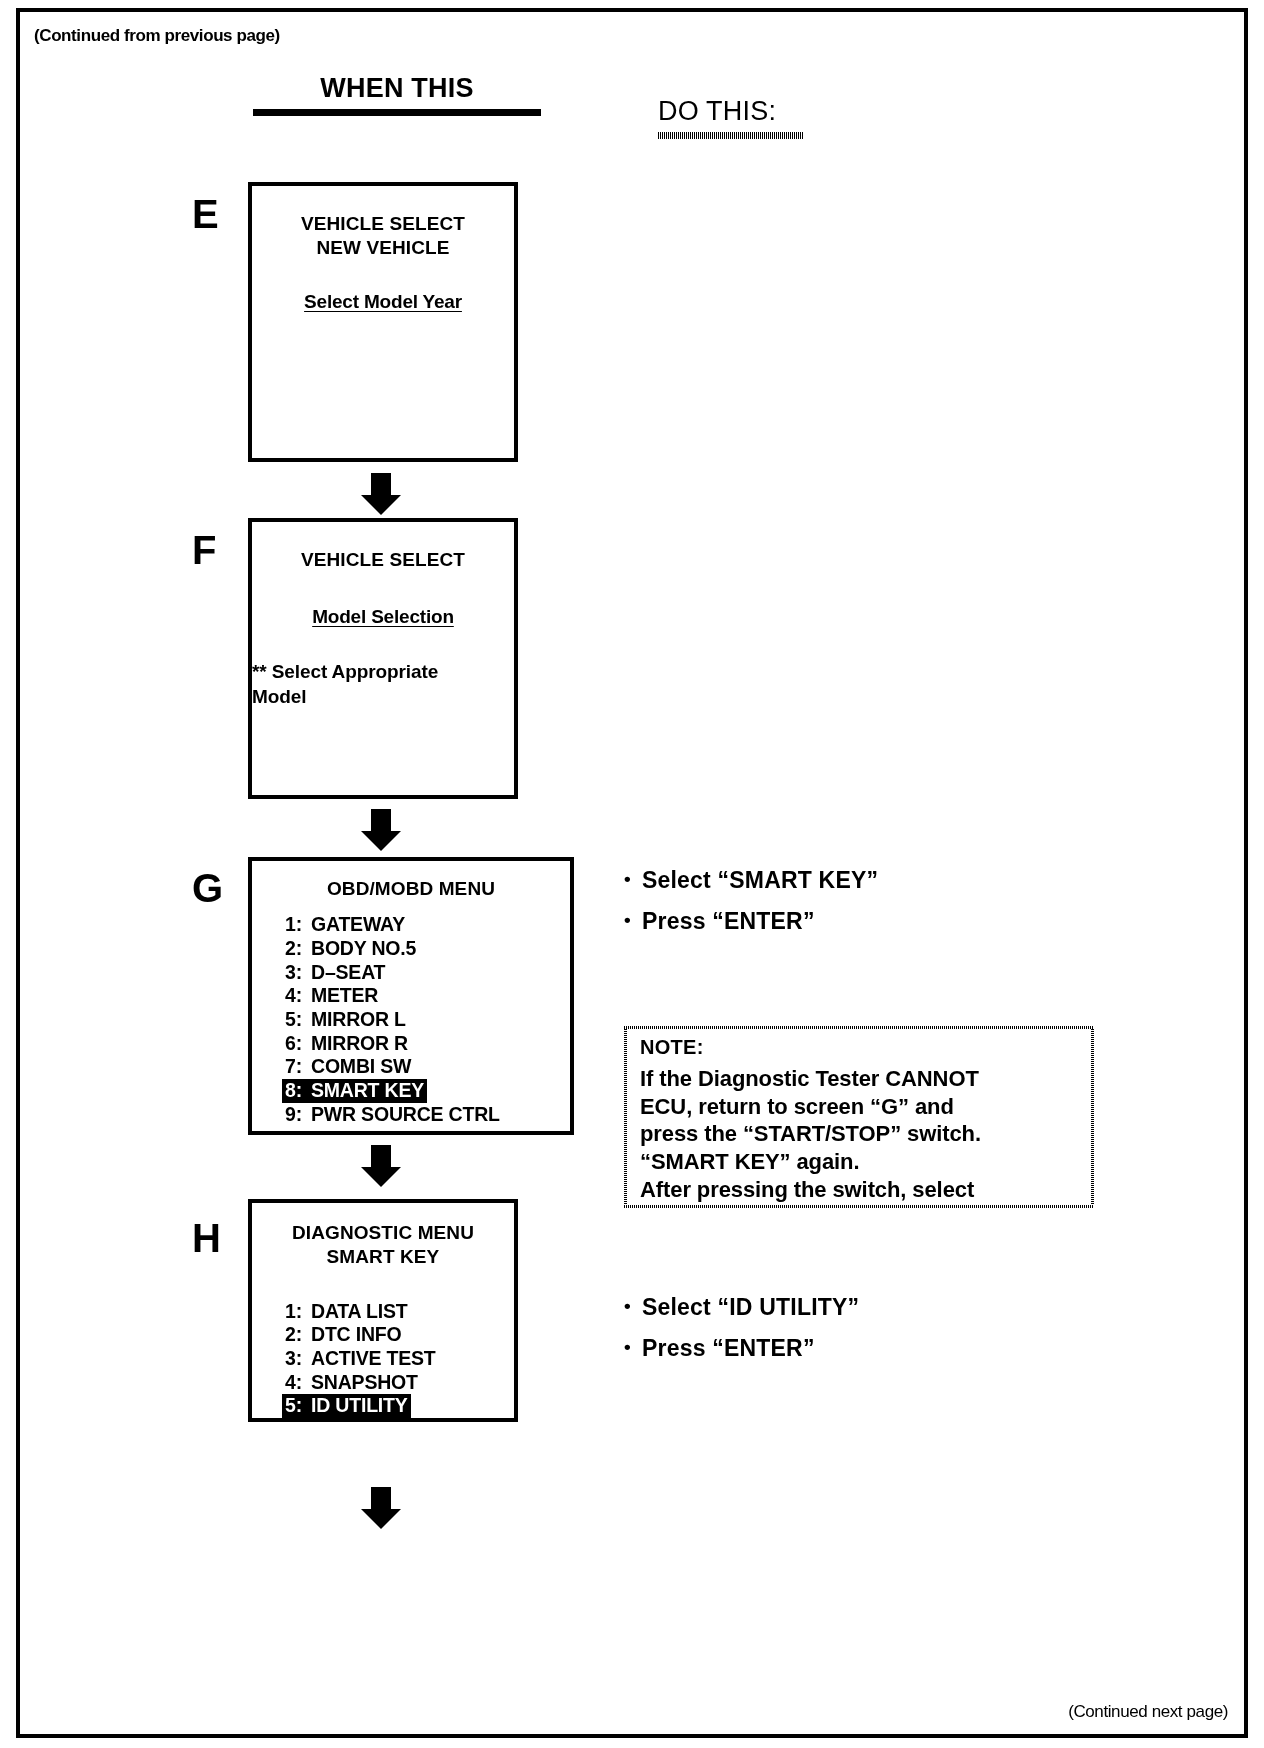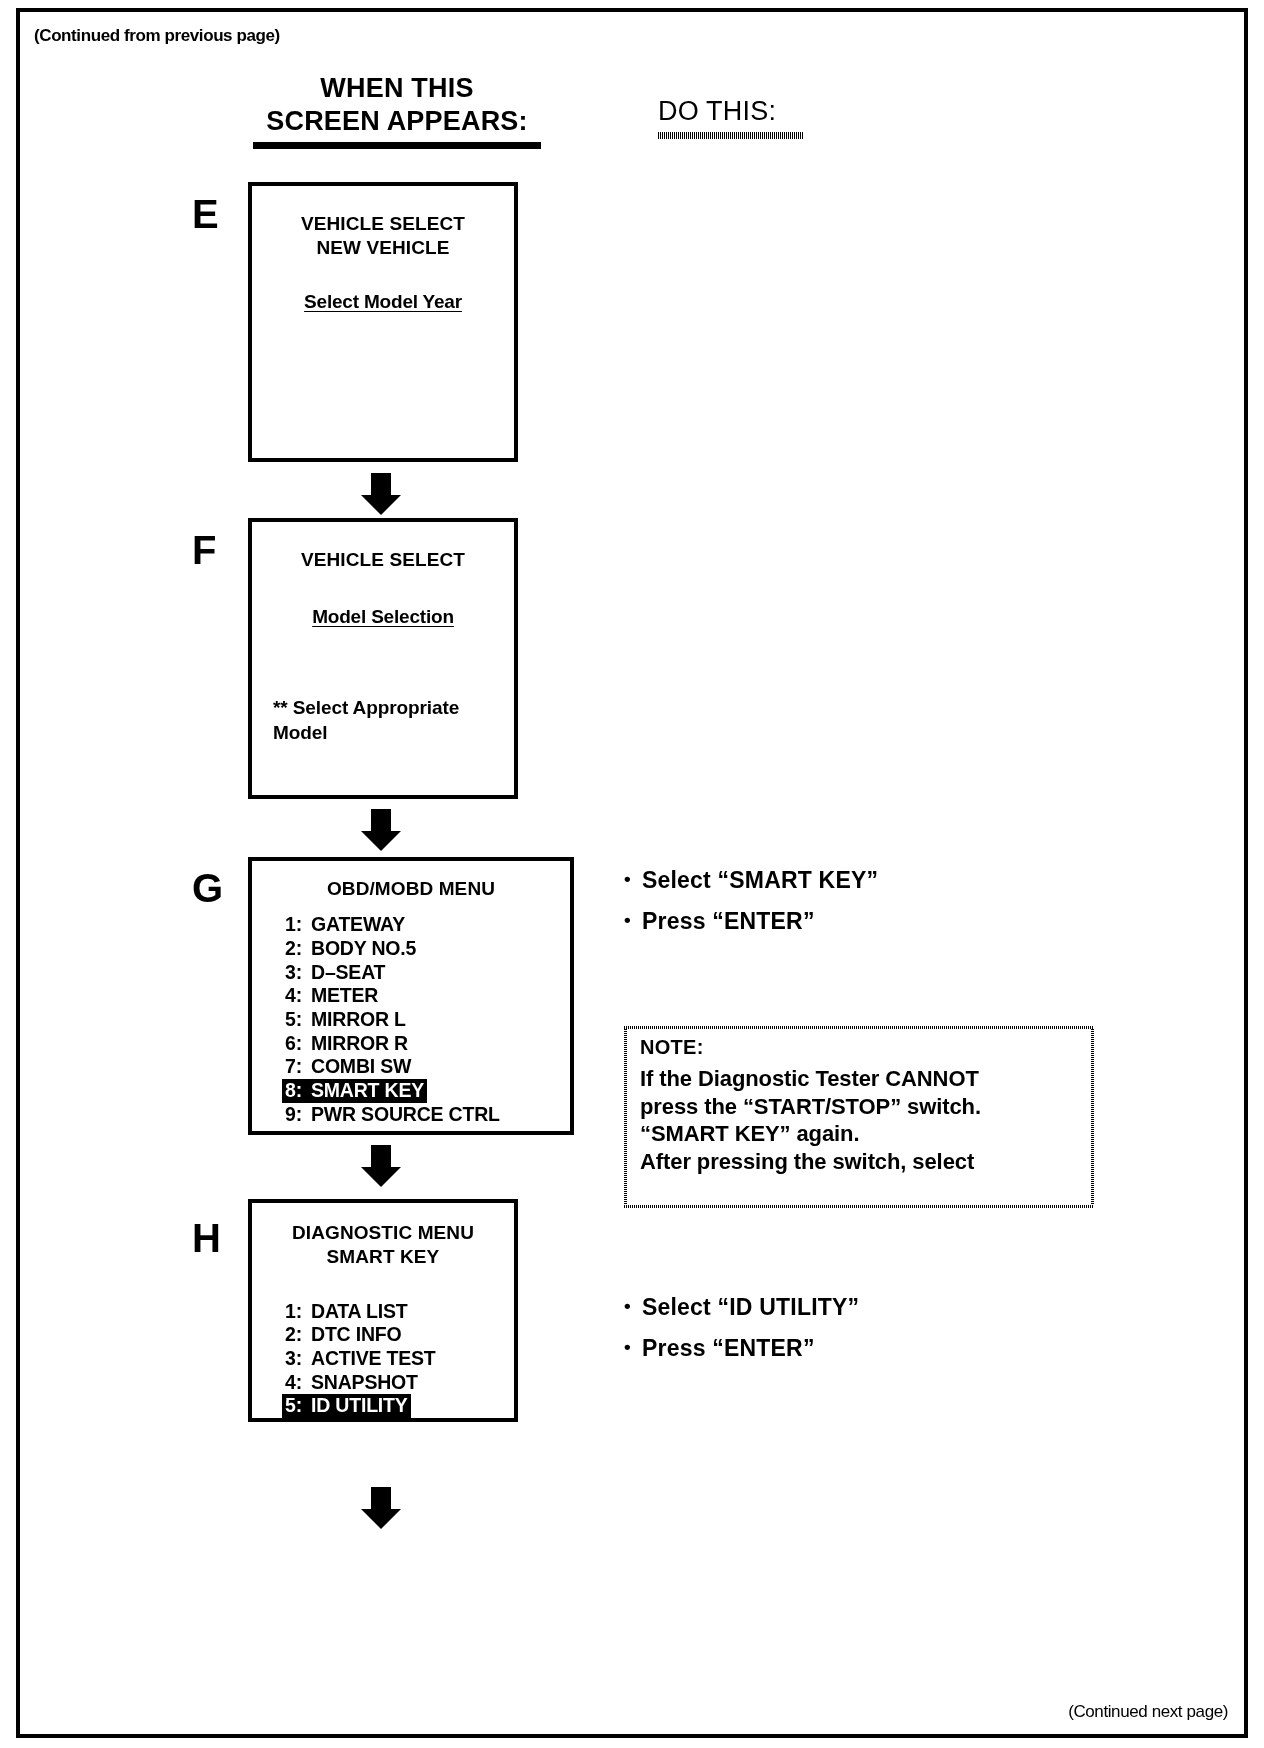--- a/index.html
+++ b/index.html
@@ -273,21 +273,20 @@
 
 <div class="page-frame">
   <div class="page-inner">
 
     <div class="continued-top">
       <span class="dither-strong">(Continued from previous page)</span>
     </div>
 
     <div class="col-head-left">
       <div>WHEN THIS</div>
-      <div>SCREEN APPEARS:</div>
       <div class="ul-line"></div>
     </div>
 
     <div class="col-head-right">
       <span class="dither-strong">DO THIS:</span>
       <div class="ul-dither"></div>
     </div>
 
     <div class="screen-letter" style="left:172px; top:182px;">E</div>
     <div class="screen-box" style="left:228px; top:170px; width:270px; height:280px;">
@@ -298,21 +297,21 @@
 
     <div class="arrow" style="left:341px; top:461px;">
       <div class="shaft"></div>
         <div class="head"></div>
     </div>
 
     <div class="screen-letter" style="left:172px; top:518px;">F</div>
     <div class="screen-box" style="left:228px; top:506px; width:270px; height:281px;">
       <div class="scr-title" style="margin-top:26px;">VEHICLE SELECT</div>
       <div class="scr-underline-text" style="margin-top:34px;">Model Selection</div>
-      <div class="scr-note-text" style="margin-top:68px; padding-left:21px;">
+      <div class="scr-note-text" style="margin-top:32px; ">
         <div>** Select Appropriate</div>
         <div>Model</div>
       </div>
     </div>
 
     <div class="arrow" style="left:341px; top:797px;">
       <div class="shaft"></div>
         <div class="head"></div>
     </div>
 
@@ -379,20 +378,21 @@
         <span class="dither-strong">Press “ENTER”</span>
       </div>
     </div>
 
     <div class="note-box">
       <div class="note-title">
         <span class="dither-strong">NOTE:</span>
       </div>
       <div class="note-body">
         <div>If the Diagnostic Tester CANNOT</div>
+        <div>ECU, return to screen “G” and</div>
         <div>press the “START/STOP” switch.</div>
         <div>“SMART KEY” again.</div>
         <div>After pressing the switch, select</div>
       </div>
     </div>
 
     <div class="arrow" style="left:341px; top:1133px;">
       <div class="shaft"></div>
         <div class="head"></div>
     </div>

